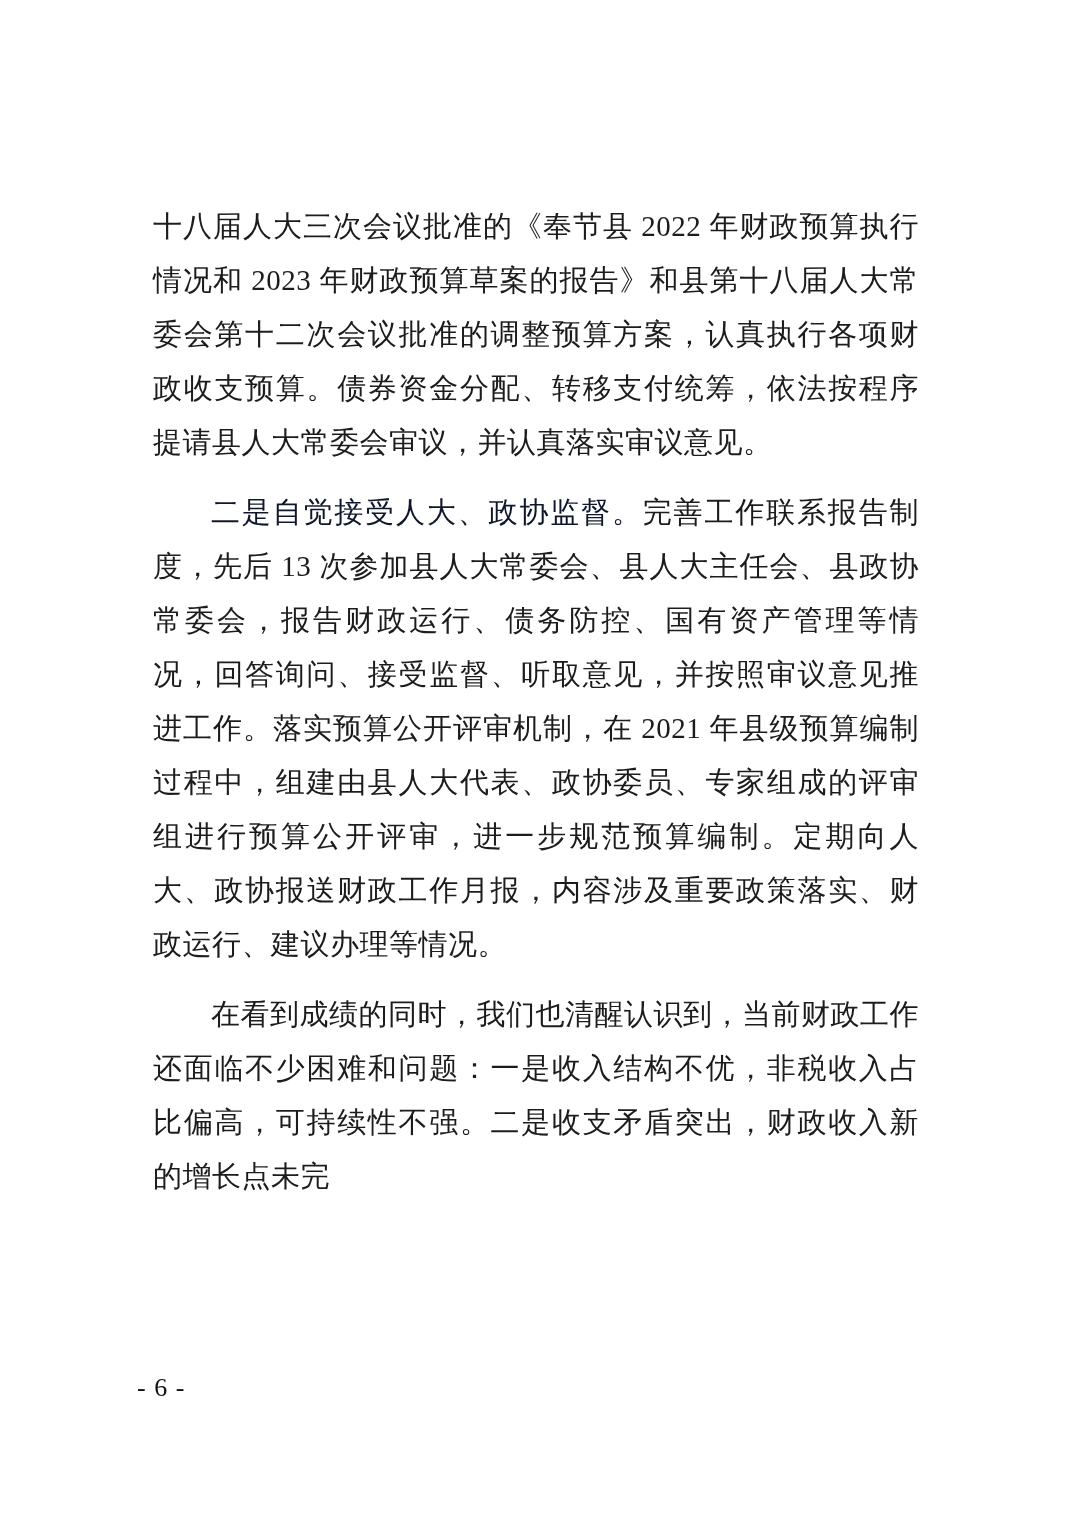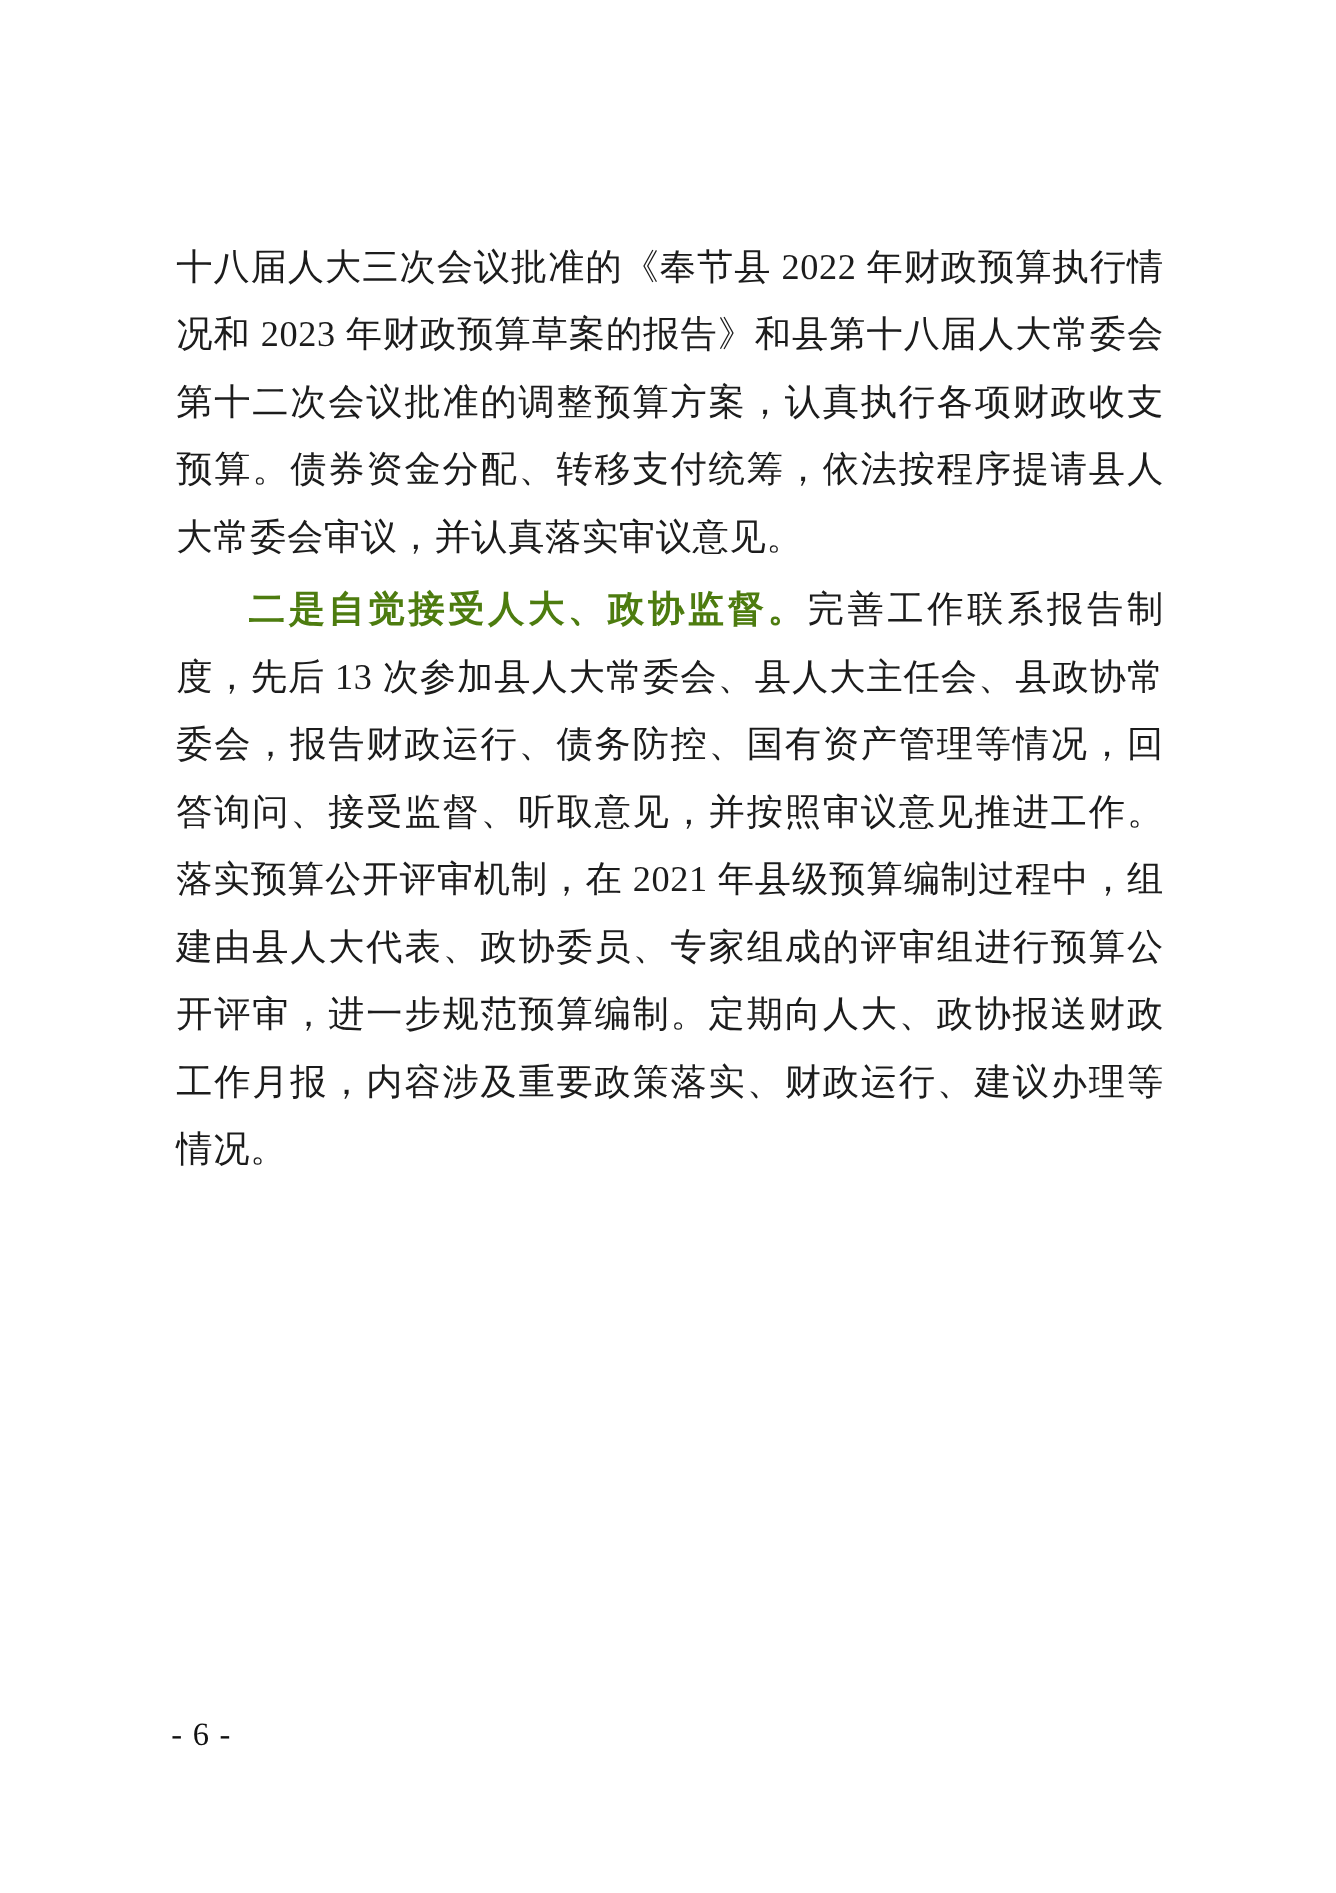--- a/index.html
+++ b/index.html
@@ -20,47 +20,48 @@
     left: 137px;
     top: 183px;
     width: 798px;
     text-align: justify;
     color: #1c1c1c;
     font-size: 29px;
     line-height: 54px;
     letter-spacing: 0.5px;
   }
   .content p.para {
-    margin: 4px;
+    margin: 16px;
     padding: 0;
   }
   .content p.para.indent {
     text-indent: 2em;
   }
   .run {
     font-weight: 400;
   }
   .run.bold {
     font-family: "Liberation Sans", "DejaVu Sans", sans-serif;
-    font-weight: 700;
-    color: #4d7c0f;
+    font-weight: 400;
+    color: #0f172a;
   }
   .footer {
     position: absolute;
     left: 137px;
     top: 1373px;
     font-size: 26px;
     line-height: 30px;
     color: #111111;
     font-family: "Liberation Serif", serif;
     letter-spacing: 1px;
   }
 </style>
 </head>
 <body>
 
 <div class="page">
   <div class="content" id="document-body">
       <p class="para"><span class="run">十八届人大三次会议批准的《奉节县 2022 年财政预算执行情况和 2023 年财政预算草案的报告》和县第十八届人大常委会第十二次会议批准的调整预算方案，认真执行各项财政收支预算。债券资金分配、转移支付统筹，依法按程序提请县人大常委会审议，并认真落实审议意见。</span></p>
       <p class="para indent"><span class="run bold">二是自觉接受人大、政协监督。</span><span class="run">完善工作联系报告制度，先后 13 次参加县人大常委会、县人大主任会、县政协常委会，报告财政运行、债务防控、国有资产管理等情况，回答询问、接受监督、听取意见，并按照审议意见推进工作。落实预算公开评审机制，在 2021 年县级预算编制过程中，组建由县人大代表、政协委员、专家组成的评审组进行预算公开评审，进一步规范预算编制。定期向人大、政协报送财政工作月报，内容涉及重要政策落实、财政运行、建议办理等情况。</span></p>
+      <p class="para indent"><span class="run">在看到成绩的同时，我们也清醒认识到，当前财政工作还面临不少困难和问题：一是收入结构不优，非税收入占比偏高，可持续性不强。二是收支矛盾突出，财政收入新的增长点未完</span></p>
     </div>
   <div class="footer">- 6 -</div>
 </div>
 
 </body></html>

